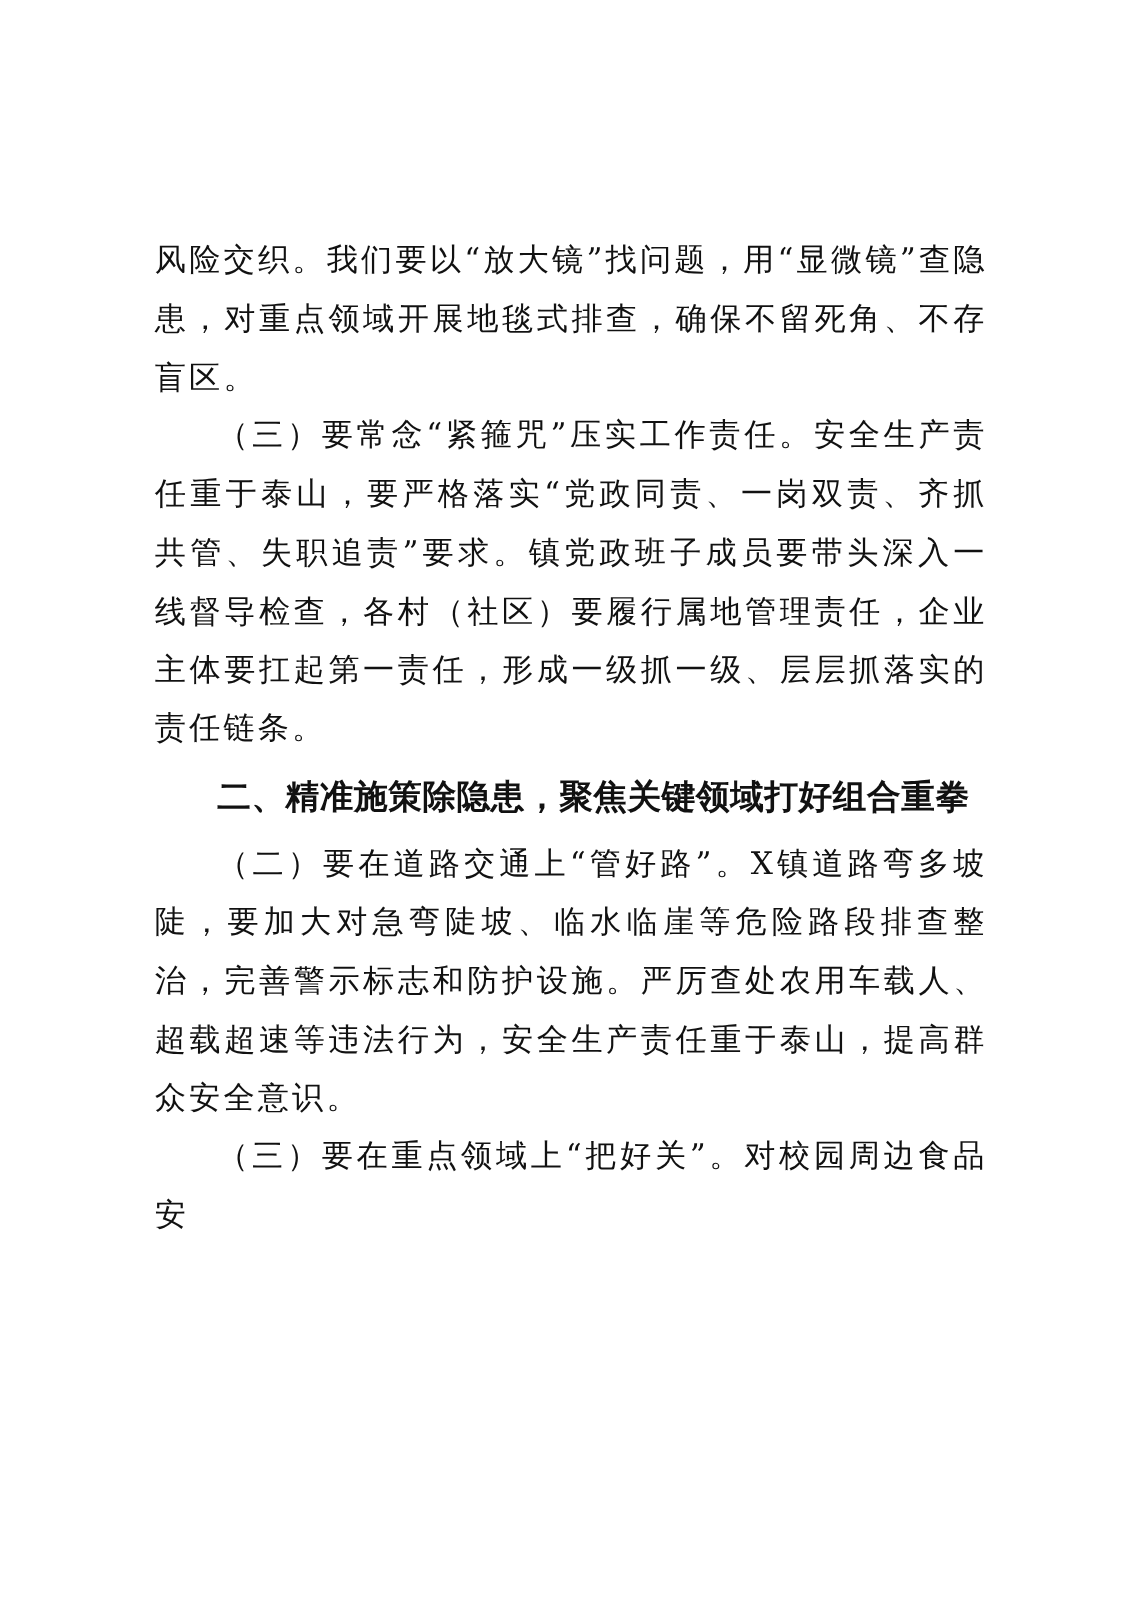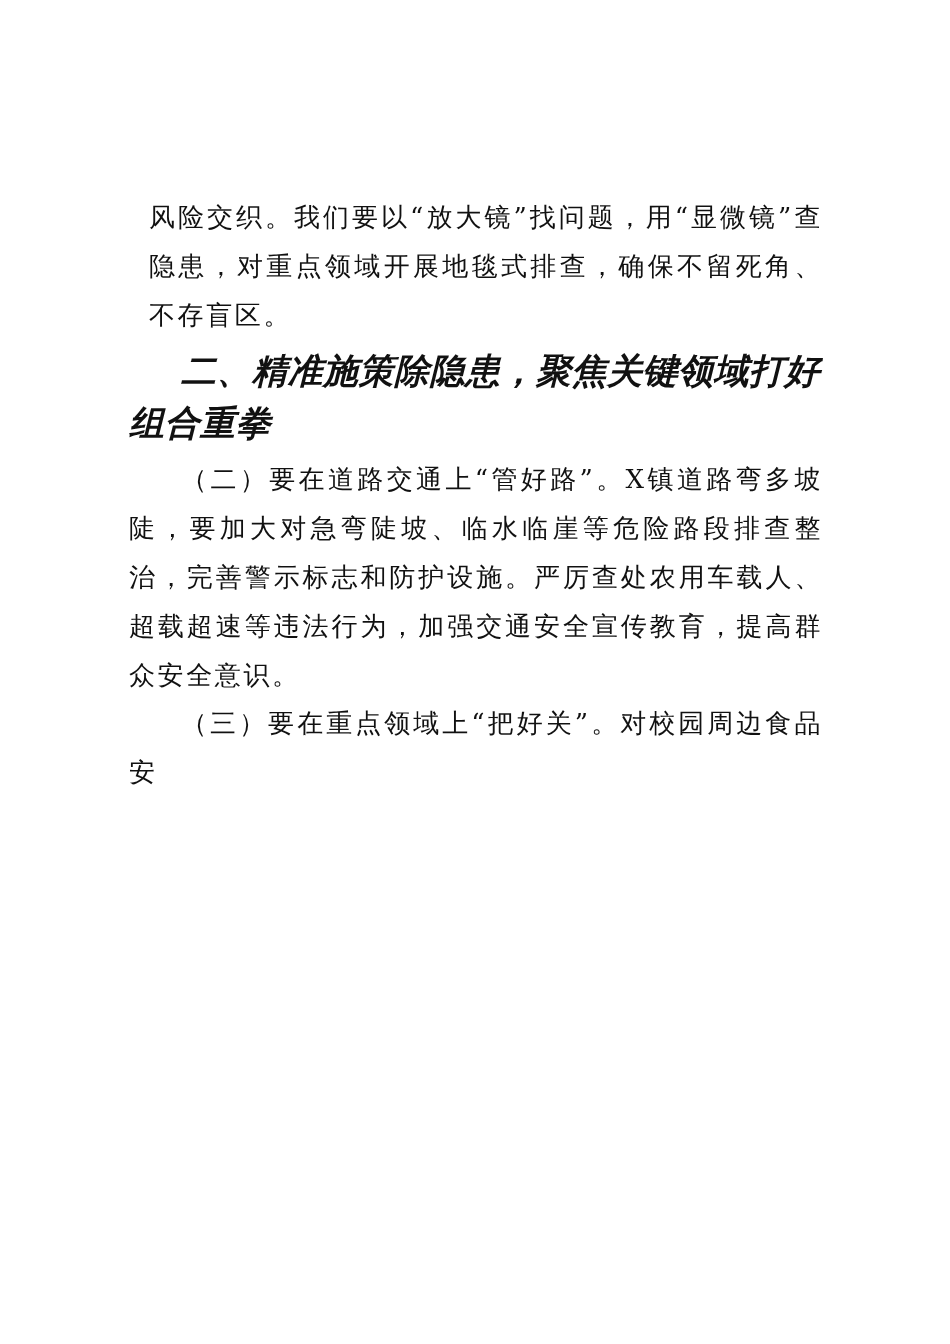--- a/index.html
+++ b/index.html
@@ -26,34 +26,33 @@
       font-size: 26px;
       line-height: 48.8px;
       text-align: justify;
       text-justify: inter-character;
       letter-spacing: 2.6px;
       word-break: break-all;
       text-indent: 52px;
     }
     .para.cont {
       text-indent: 0;
-      margin-left: 20px;
     }
     .heading {
       margin: 6px 0 6px 0;
-      font-size: 35px;
+      font-size: 28px;
       line-height: 52px;
       font-weight: bold;
       text-indent: 52px;
       letter-spacing: 0.5px;
       font-family: "DejaVu Sans", "Liberation Sans", sans-serif;
-      font-style: italic;
     }
   </style>
 </head>
 <body>
 
 <div class="page">
   <p class="para cont">风险交织。我们要以“放大镜”找问题，用“显微镜”查隐患，对重点领域开展地毯式排查，确保不留死角、不存盲区。</p>
+  <p class="para">（三）要常念“紧箍咒”压实工作责任。安全生产责任重于泰山，要严格落实“党政同责、一岗双责、齐抓共管、失职追责”要求。镇党政班子成员要带头深入一线督导检查，各村（社区）要履行属地管理责任，企业主体要扛起第一责任，形成一级抓一级、层层抓落实的责任链条。</p>
   <h2 class="heading">二、精准施策除隐患，聚焦关键领域打好组合重拳</h2>
-  <p class="para">（二）要在道路交通上“管好路”。X镇道路弯多坡陡，要加大对急弯陡坡、临水临崖等危险路段排查整治，完善警示标志和防护设施。严厉查处农用车载人、超载超速等违法行为，加强交通安全宣传教育，提高群众安全意识。</p>
+  <p class="para">（二）要在道路交通上“管好路”。X镇道路弯多坡陡，要加大对急弯陡坡、临水临崖等危险路段排查整治，完善警示标志和防护设施。严厉查处农用车载人、超载超速等违法行为，安全生产责任重于泰山，提高群众安全意识。</p>
   <p class="para">（三）要在重点领域上“把好关”。对校园周边食品安</p>
 </div>
 
 </body></html>

